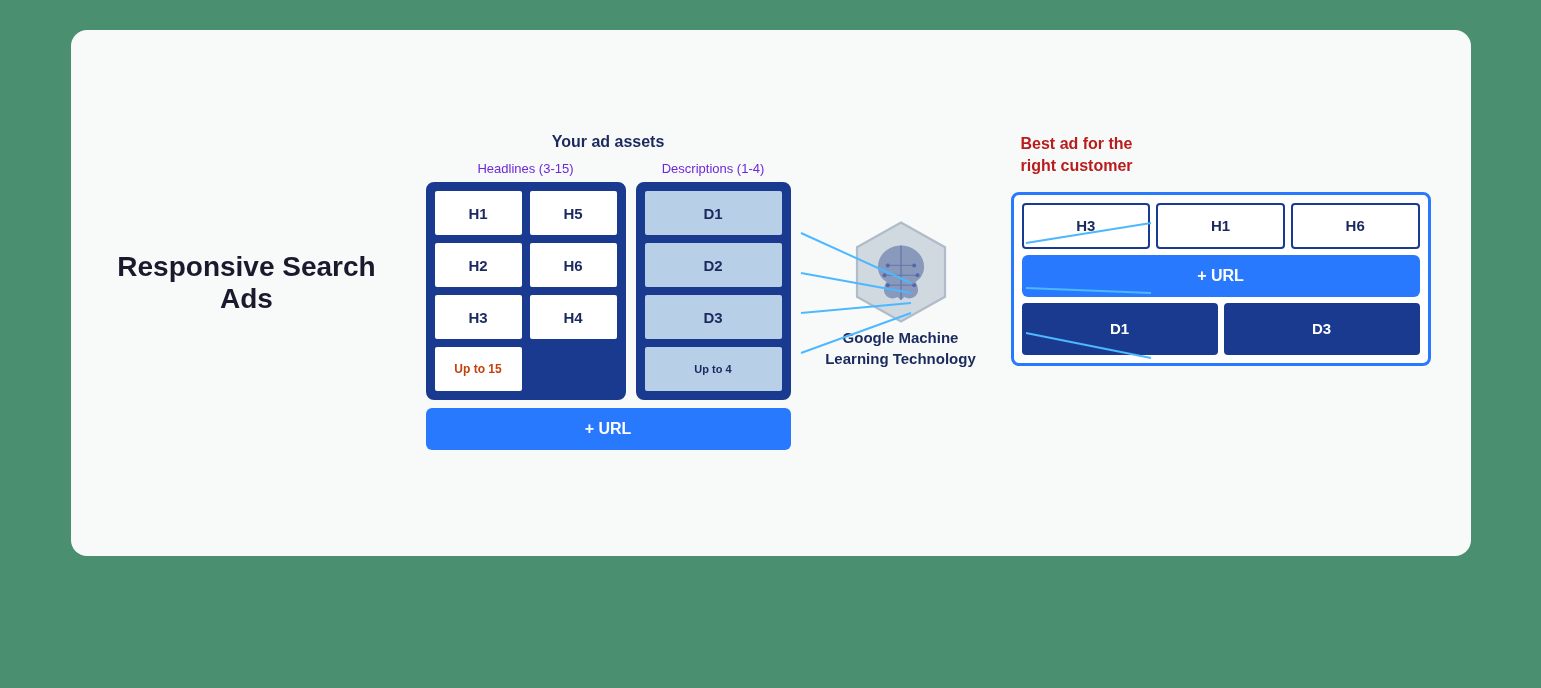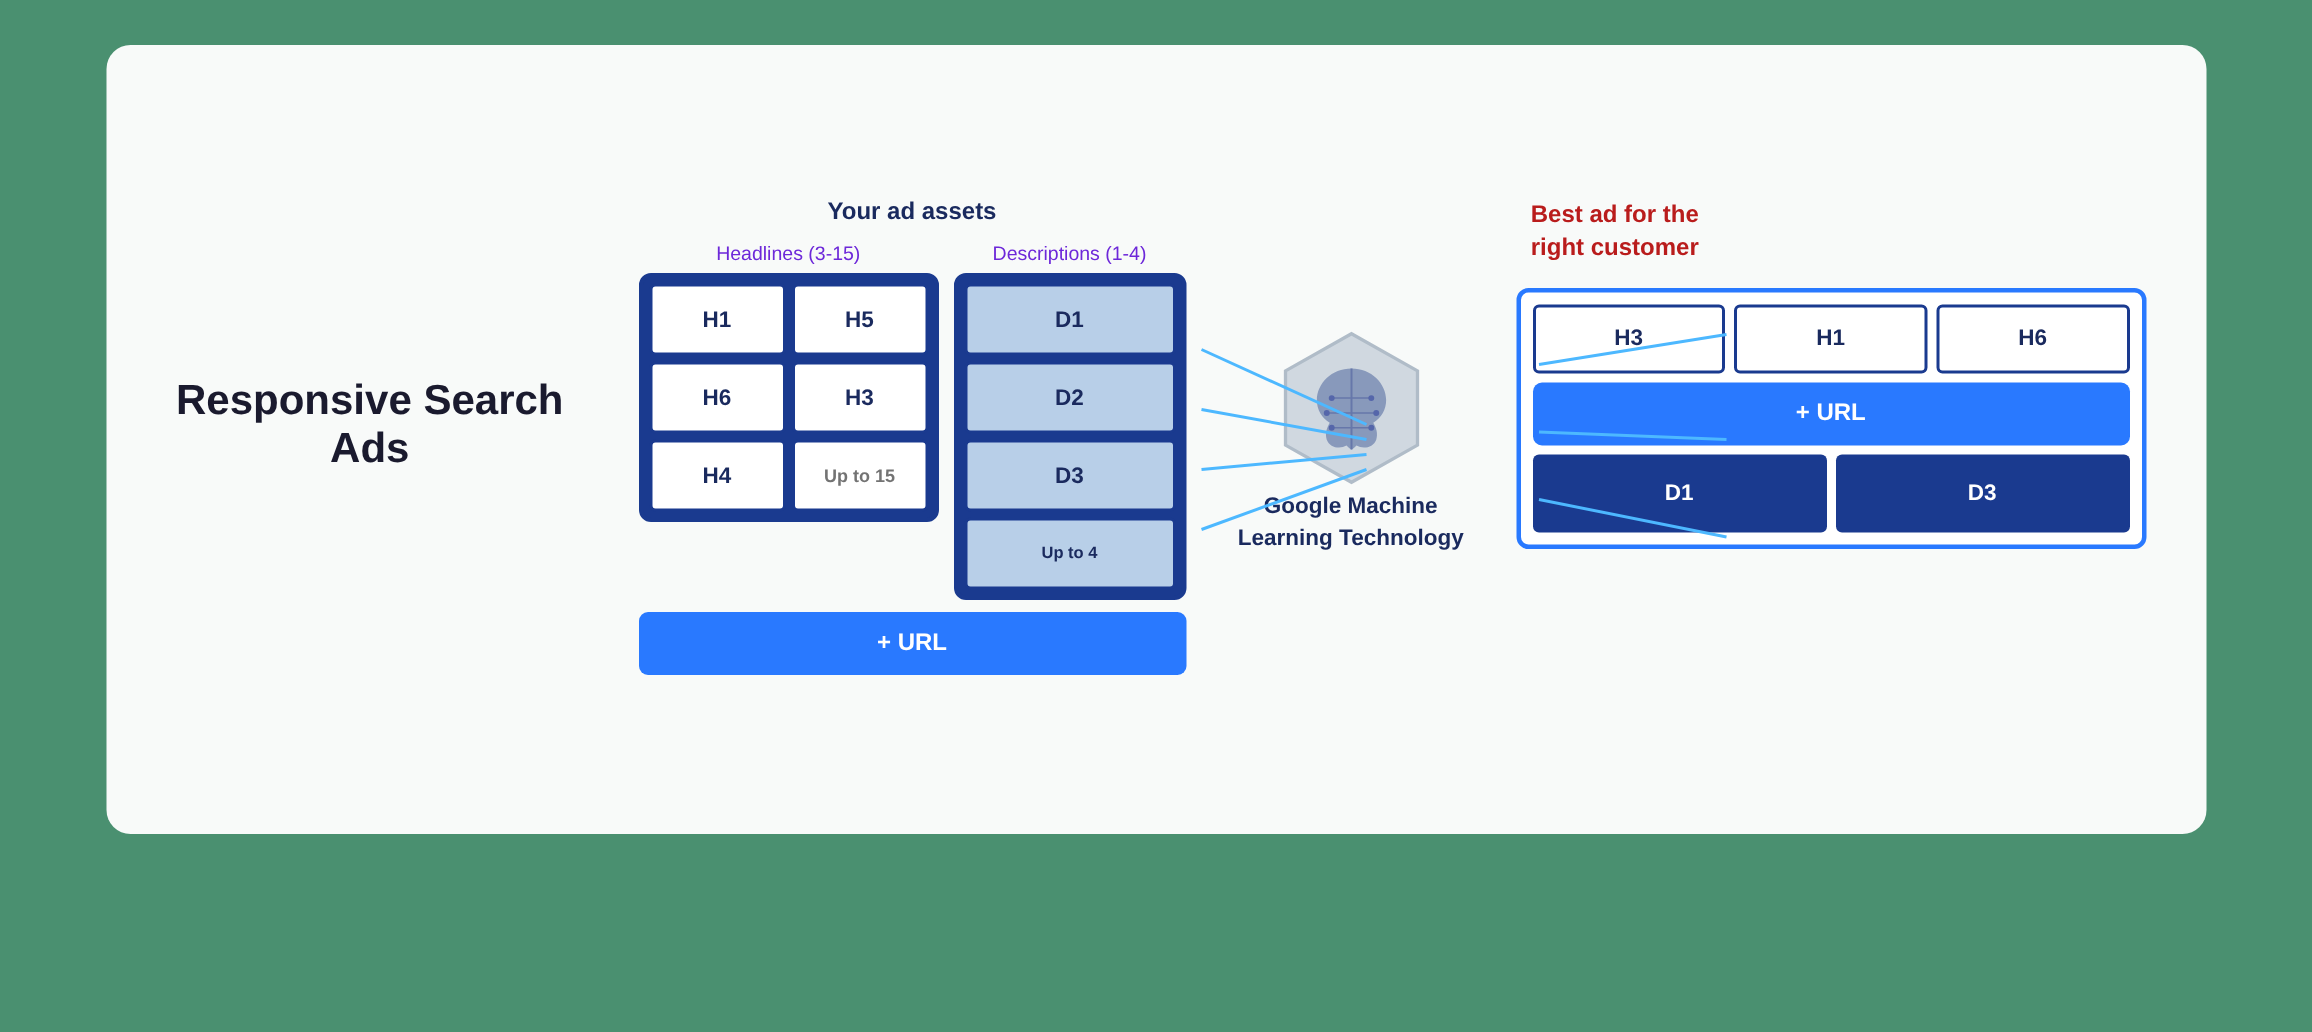--- a/index.html
+++ b/index.html
@@ -126,21 +126,21 @@
       justify-content: center;
       font-size: 15px;
       font-weight: 600;
       color: #1a2a5e;
     }
 
     .h-cell.last-row {
       background: white;
       font-size: 12px;
       font-weight: 600;
-      color: #737373;
+      color: #c2410c;
     }
 
     
     .descriptions-grid {
       display: grid;
       grid-template-columns: 1fr;
       gap: 4px;
       border: 3px solid #1a3a8f;
       border-radius: 8px;
       padding: 4px;
@@ -298,20 +298,21 @@
         <div class="sub-labels">
           <div class="sub-label sub-label-headlines">Headlines (3-15)</div>
           <div class="sub-label sub-label-descriptions">Descriptions (1-4)</div>
         </div>
 
         <div class="grids-row">
 
           <div class="headlines-grid">
             <div class="h-cell">H1</div>
             <div class="h-cell">H5</div>
+            <div class="h-cell">H2</div>
             <div class="h-cell">H6</div>
             <div class="h-cell">H3</div>
             <div class="h-cell">H4</div>
             <div class="h-cell last-row">Up to 15</div>
           </div>
 
           <div class="descriptions-grid">
             <div class="d-cell">D1</div>
             <div class="d-cell">D2</div>
             <div class="d-cell">D3</div>

